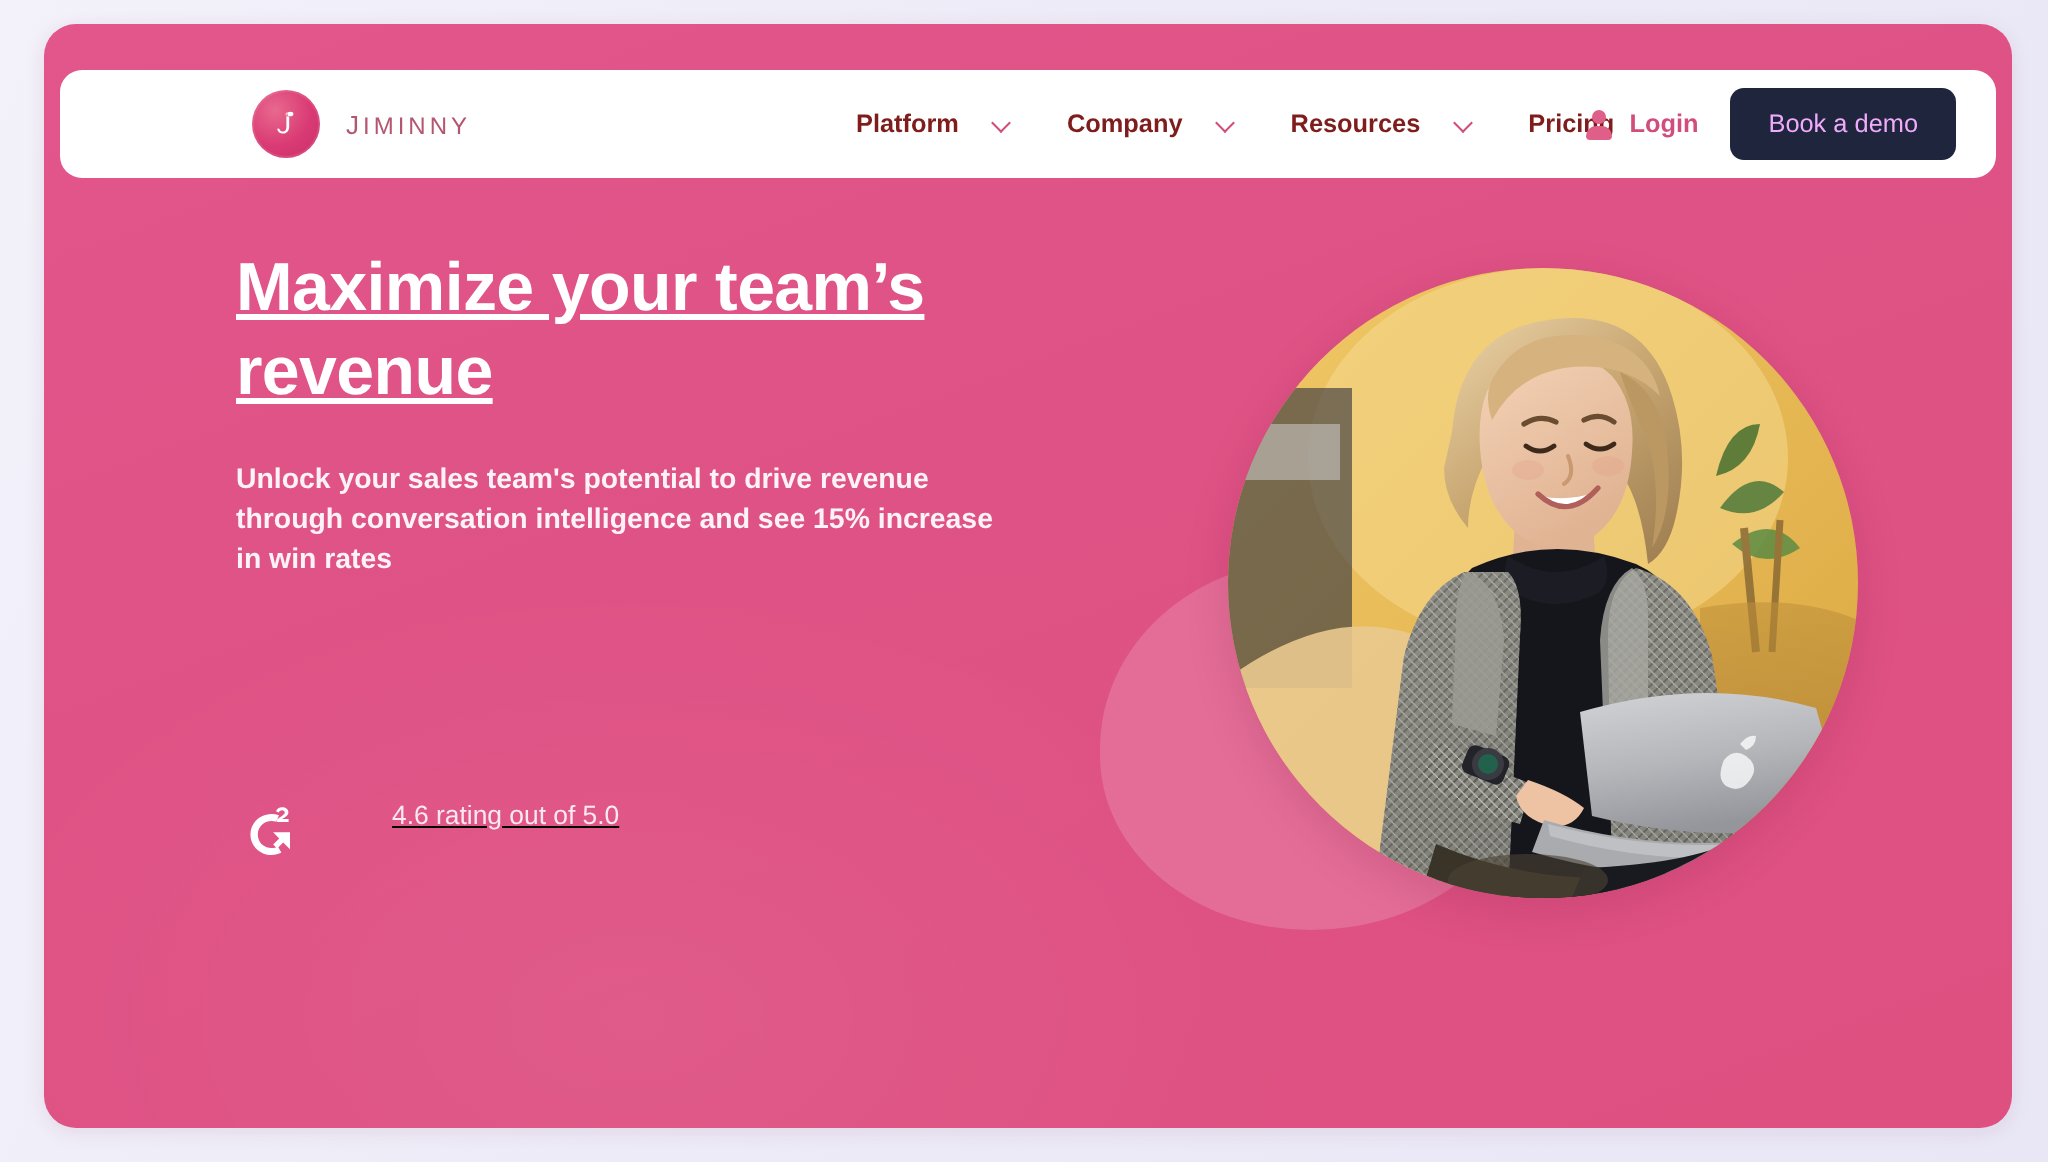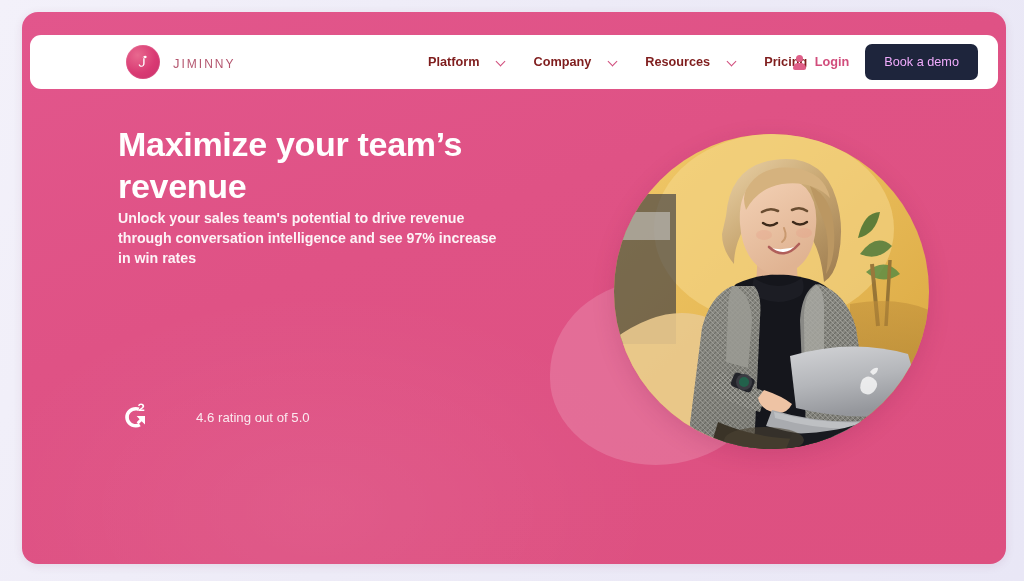--- a/index.html
+++ b/index.html
@@ -204,21 +204,23 @@
     width: 430px;
     z-index: 3;
   }
 
   .hero-title {
     color: #ffffff;
     font-size: 34px;
     line-height: 1.23;
     font-weight: 700;
     letter-spacing: -0.3px;
+    margin-bottom: 22px;
     max-width: 360px;
+    text-decoration: underline;
   }
 
   .hero-sub {
     color: #fdf2f6;
     font-size: 14.2px;
     line-height: 1.42;
     font-weight: 700;
     max-width: 385px;
     margin-bottom: 32px;
   }
@@ -236,22 +238,23 @@
     font-family: "Liberation Sans", sans-serif;
     box-shadow: 0 1px 4px rgba(140,40,80,0.10);
   }
 
   
   .rating-row {
     position: absolute;
     left: 96px;
     top: 388px;
     display: flex;
-    align-items: center;
+    align-items: flex-start;
     z-index: 3;
+    text-decoration: underline;
   }
 
   .g2-badge {
     width: 34px;
     height: 34px;
     position: relative;
     flex: 0 0 auto;
   }
 
   .rating-text {
@@ -336,21 +339,21 @@
       <a class="login-link">
         <span class="user-icon"></span>
         <span>Login</span>
       </a>
       <button class="demo-button">Book a demo</button>
     </div>
   </div>
 
   <div class="hero-left">
     <h1 class="hero-title">Maximize your team’s revenue</h1>
-    <p class="hero-sub">Unlock your sales team's potential to drive revenue through conversation intelligence and see 97% increase in win rates</p>
+    <p class="hero-sub">Unlock your sales team's potential to drive revenue through conversation intelligence and see 15% increase in win rates</p>
   </div>
 
   <div class="rating-row">
     <span class="g2-badge">
       <svg width="34" height="34" viewBox="0 0 34 34" aria-hidden="true">
         <path d="M17.8 7.0 C11.9 7.0 7.2 11.6 7.2 17.2 C7.2 22.9 11.9 27.5 17.8 27.5 C19.6 27.5 21.3 27.1 22.7 26.3 L20.9 23.2 C20.0 23.7 18.9 24.0 17.8 24.0 C13.9 24.0 10.9 21.0 10.9 17.2 C10.9 13.5 13.9 10.5 17.8 10.5 C18.6 10.5 19.4 10.6 20.1 10.9 L21.5 7.6 C20.3 7.2 19.1 7.0 17.8 7.0 Z" fill="#ffffff"></path>
         <path d="M18.6 16.1 L27.0 16.1 L27.0 24.6 L23.6 21.2 L20.6 24.2 L18.6 22.2 L21.6 19.2 Z" fill="#ffffff"></path>
         <path d="M23.0 3.6 C24.9 3.6 26.2 4.6 26.2 6.1 C26.2 7.2 25.6 7.9 24.3 8.7 L23.0 9.5 L26.3 9.5 L26.3 11.0 L20.4 11.0 L20.4 9.8 L23.1 7.9 C24.0 7.3 24.4 6.9 24.4 6.3 C24.4 5.6 23.8 5.1 23.0 5.1 C22.2 5.1 21.6 5.6 21.3 6.3 L20.0 5.6 C20.5 4.4 21.6 3.6 23.0 3.6 Z" fill="#ffffff"></path>
       </svg>
     </span>

